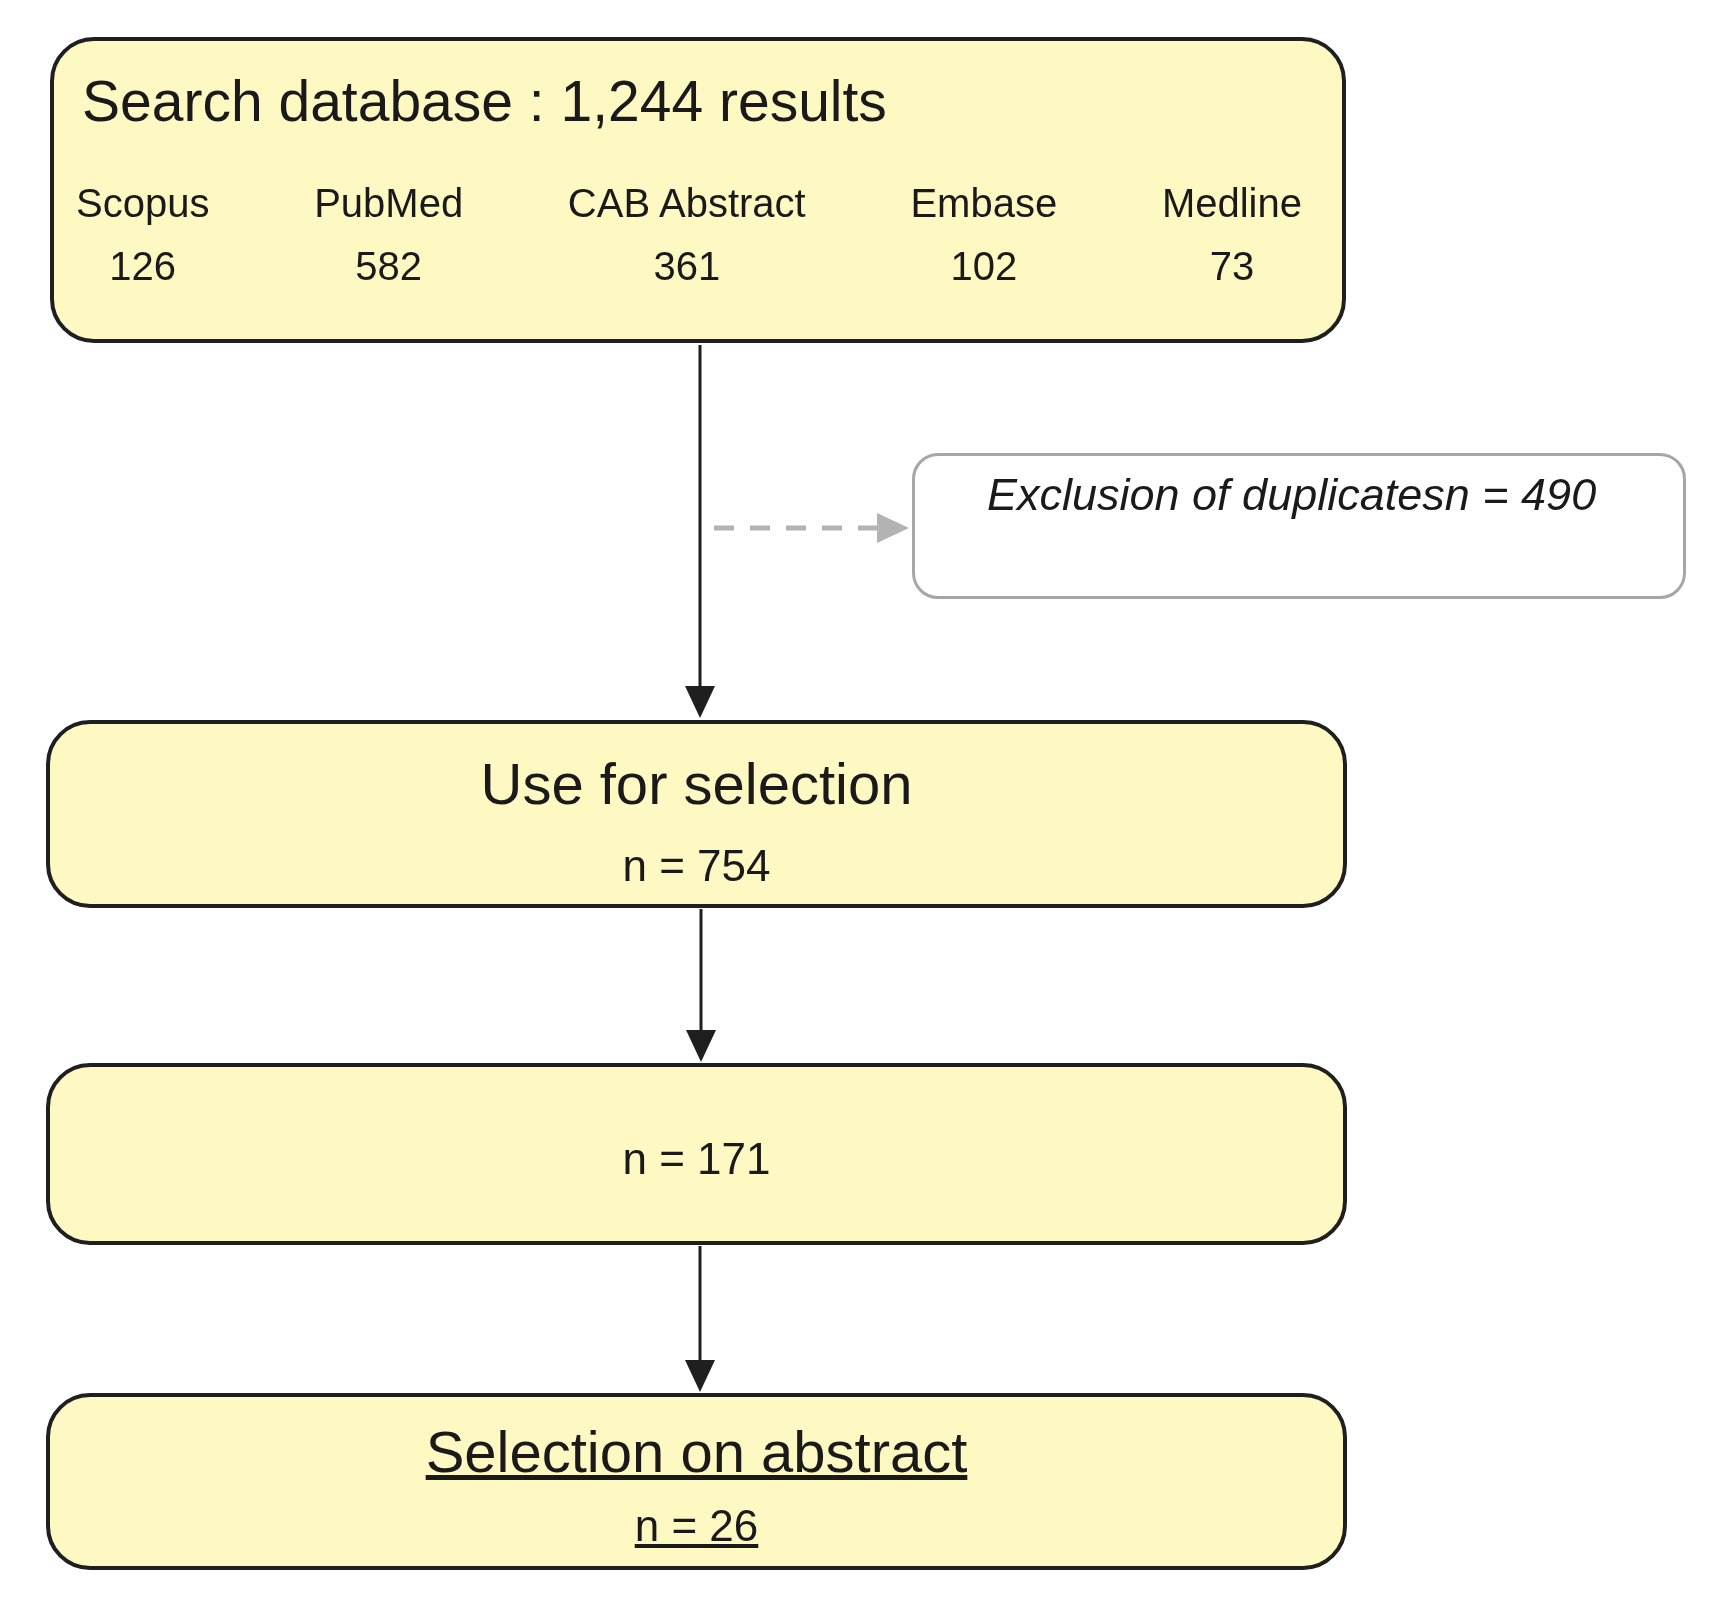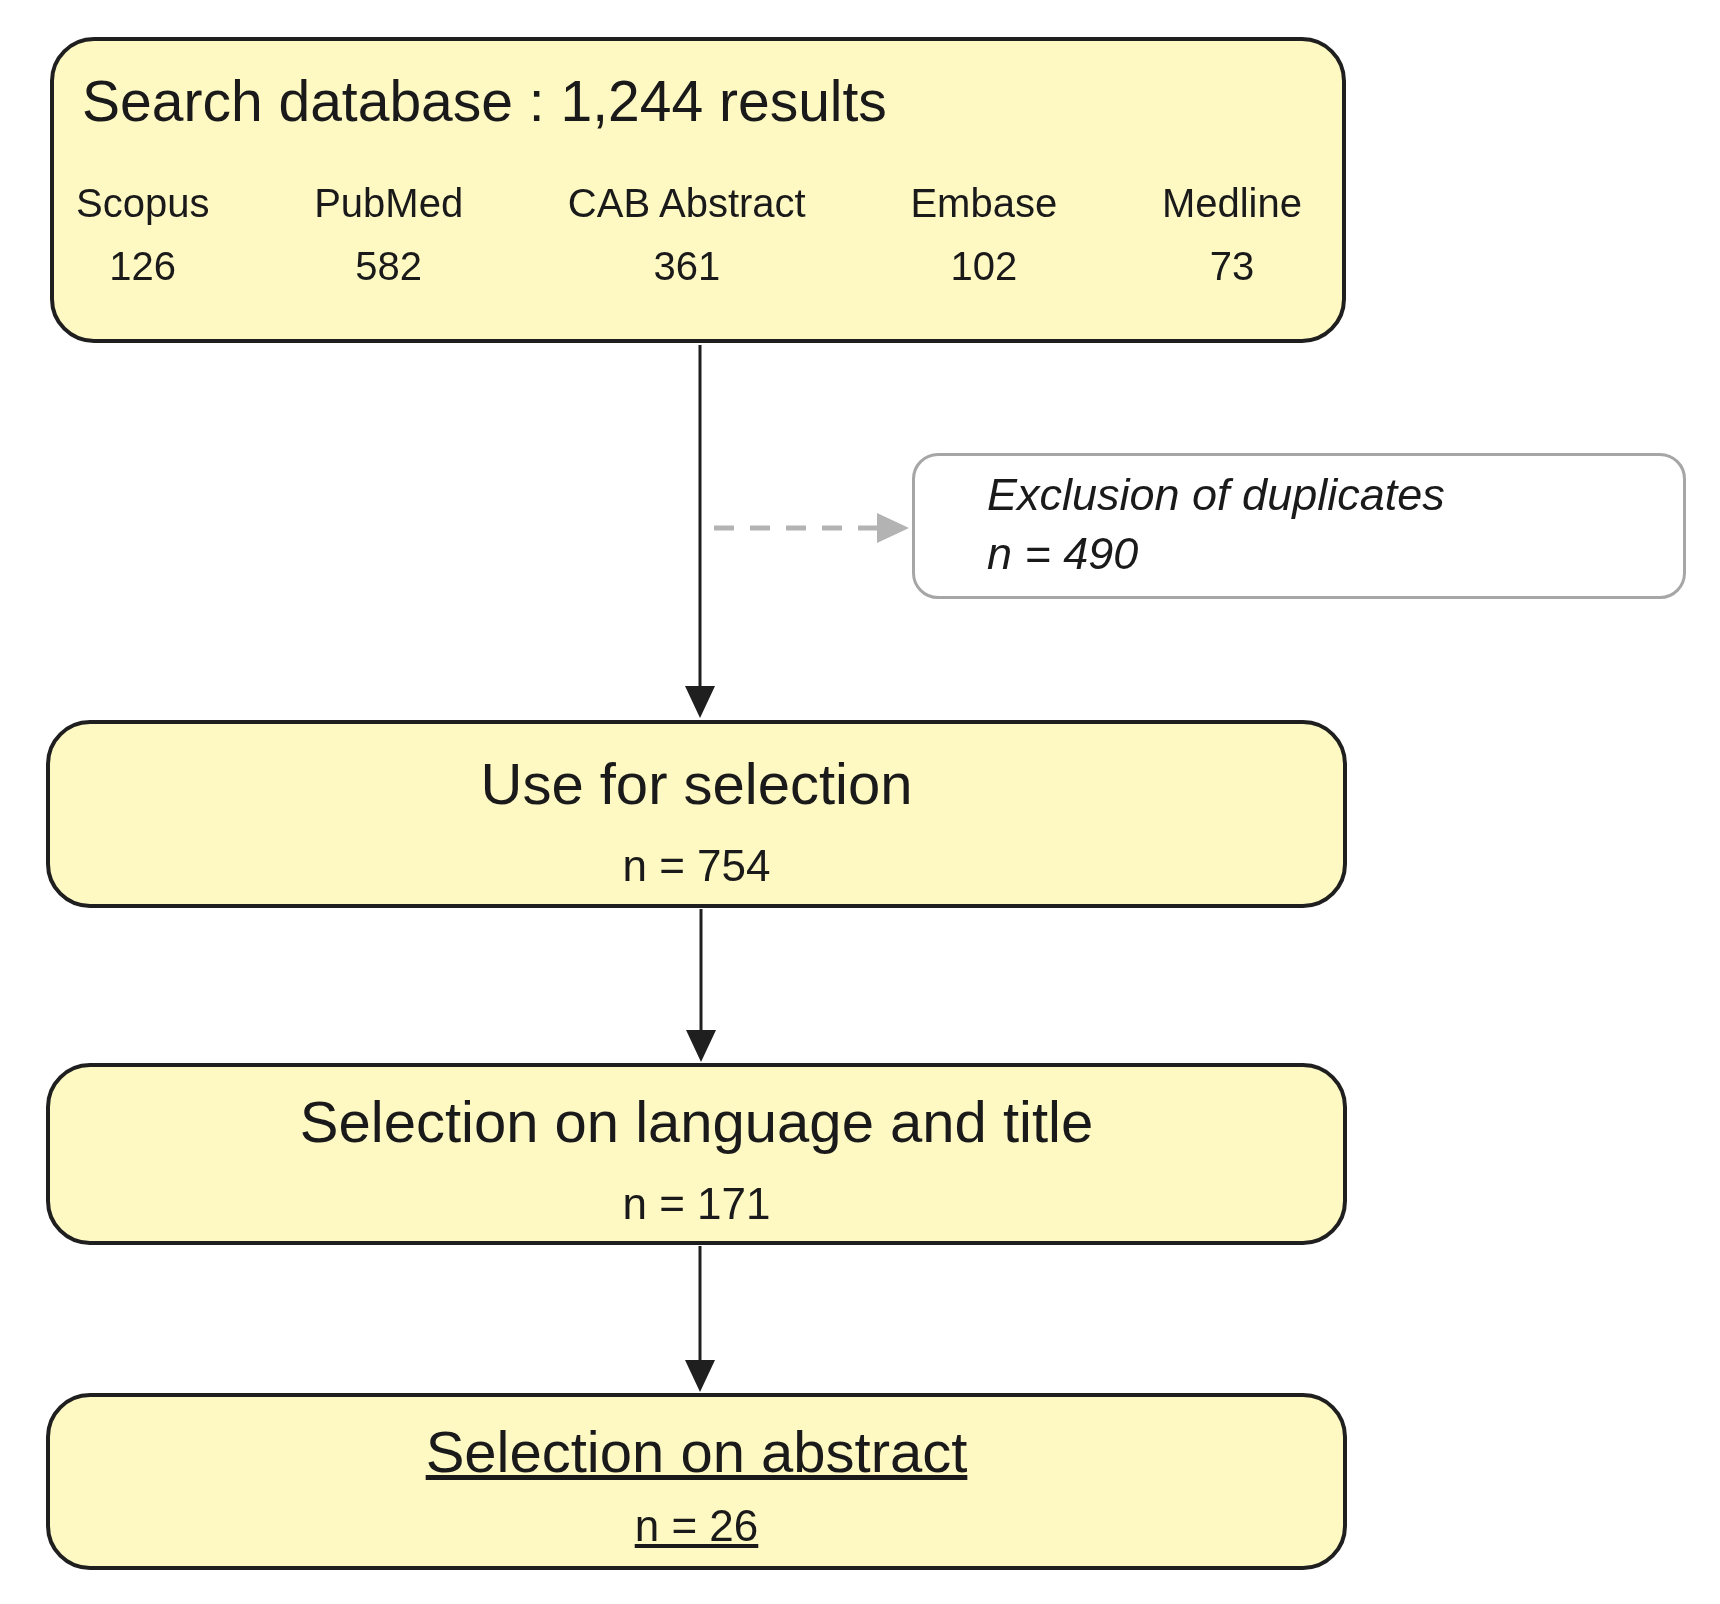--- a/index.html
+++ b/index.html
@@ -61,21 +61,21 @@
   .exclusion-box {
     position: absolute;
     left: 912px; top: 453px;
     width: 774px; height: 146px;
     background: #ffffff;
     border: 3px solid #a6a6a6;
     border-radius: 26px;
     box-sizing: border-box;
     padding: 10px 20px 0 72px;
     display: flex;
-    flex-direction: column;
+    flex-direction: row;
     justify-content: flex-start;
   }
   .exclusion-line {
     font-size: 45px;
     font-style: italic;
     line-height: 1.3;
     white-space: nowrap;
   }
   
   .step-box {
@@ -159,21 +159,20 @@
     <div class="exclusion-line">Exclusion of duplicates</div>
     <div class="exclusion-line">n = 490</div>
   </div>
 
   <div class="box step-box step-use">
     <div class="step-label">Use for selection</div>
     <div class="step-value">n = 754</div>
   </div>
 
   <div class="box step-box step-language">
-    <div class="step-label">Selection on language and title</div>
     <div class="step-value">n = 171</div>
   </div>
 
   <div class="box step-box step-abstract">
     <div class="step-label">Selection on abstract</div>
     <div class="step-value">n = 26</div>
   </div>
 
 </div>
 

